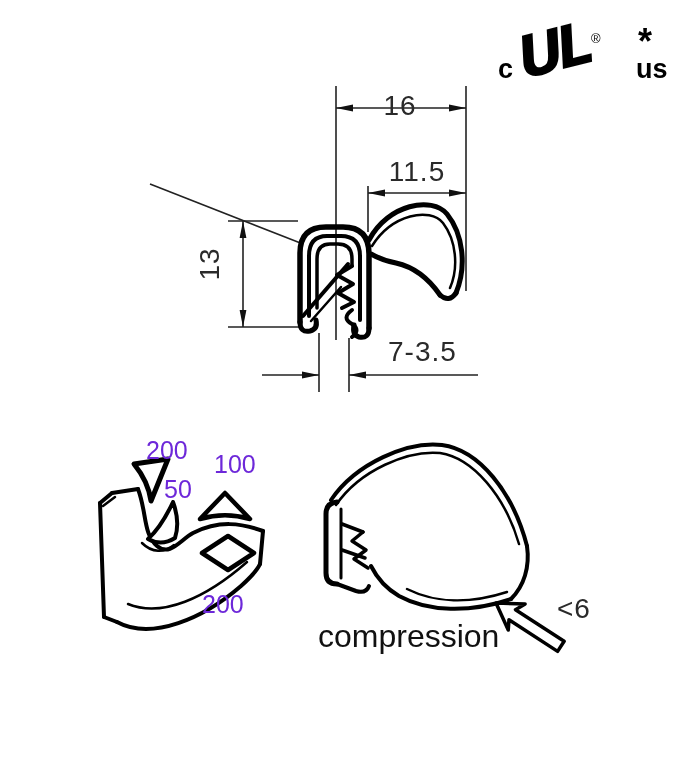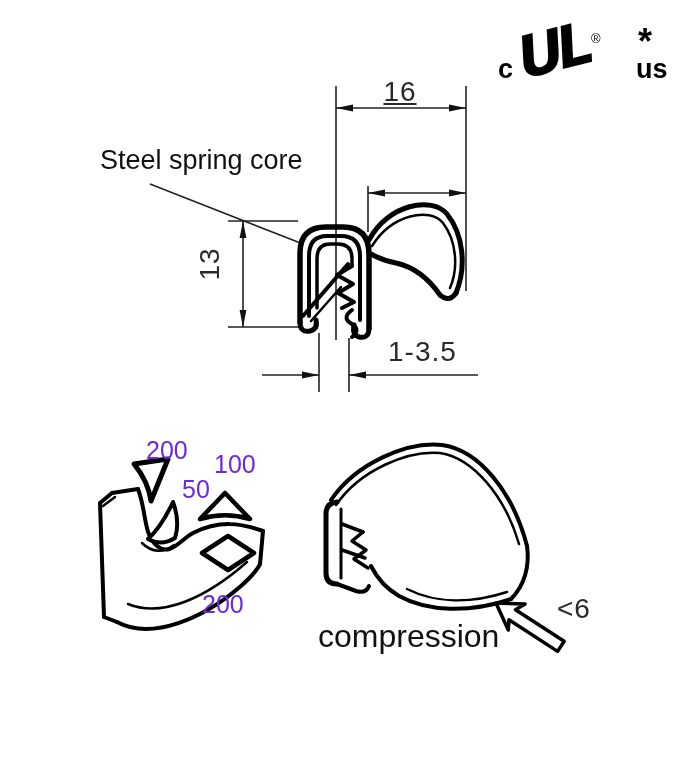--- a/index.html
+++ b/index.html
@@ -135,31 +135,31 @@
       <path d="M 341,509 L 341,578" stroke-width="3"></path>
       <path d="M 342,524 L 363,532" stroke-width="3.5"></path>
       <path d="M 342,550 L 365,558" stroke-width="3.5"></path>
       <path d="M 363,532 L 352,541 L 366,550 L 354,559 L 368,568" stroke-width="3.5"></path>
       <path d="M 337,584 L 356,591 Q 366,594 369,586" stroke-width="4"></path>
 
       <path transform="translate(496,603) rotate(33)" d="M 0,0 L 25,-15 L 20,-5 L 78,-5 L 78,7 L 20,7 L 25,16 Z" fill="#fff" stroke-width="3.5"></path>
     </g>
   </svg>
 
-  <div class="t label" style="left:100px;top:147px;">Steel spring core</div>
 
-  <div class="t dim center" style="left:370px;top:78px;width:60px;text-decoration:underline;">16</div>
+  <div class="t dim center" style="left:370px;top:92px;width:60px;">16</div>
 
+  <div class="t dim center" style="left:377px;top:158px;width:80px;">11.5</div>
 
   <div class="t dim rot center" style="left:182px;top:250px;width:56px;">13</div>
 
-  <div class="t dim" style="left:388px;top:338px;">1-3.5</div>
+  <div class="t dim" style="left:388px;top:338px;">7-3.5</div>
 
   <div class="t small-dim" style="left:146px;top:438px;">200</div>
-  <div class="t small-dim" style="left:182px;top:477px;text-align:right;">50</div>
+  <div class="t small-dim" style="left:164px;top:477px;text-align:right;">50</div>
   <div class="t small-dim" style="left:214px;top:452px;">100</div>
   <div class="t small-dim" style="left:202px;top:592px;">200</div>
 
   <div class="t caption" style="left:318px;top:620px;">compression</div>
   <div class="t dim" style="left:557px;top:595px;">&lt;6</div>
 
   <div>
     <div class="t ul-c" style="left:498px;top:56px;">c</div>
     <div class="t ul-mono" style="left:517px;top:22px;">UL</div>
     <div class="t ul-reg" style="left:591px;top:32px;">®</div>

